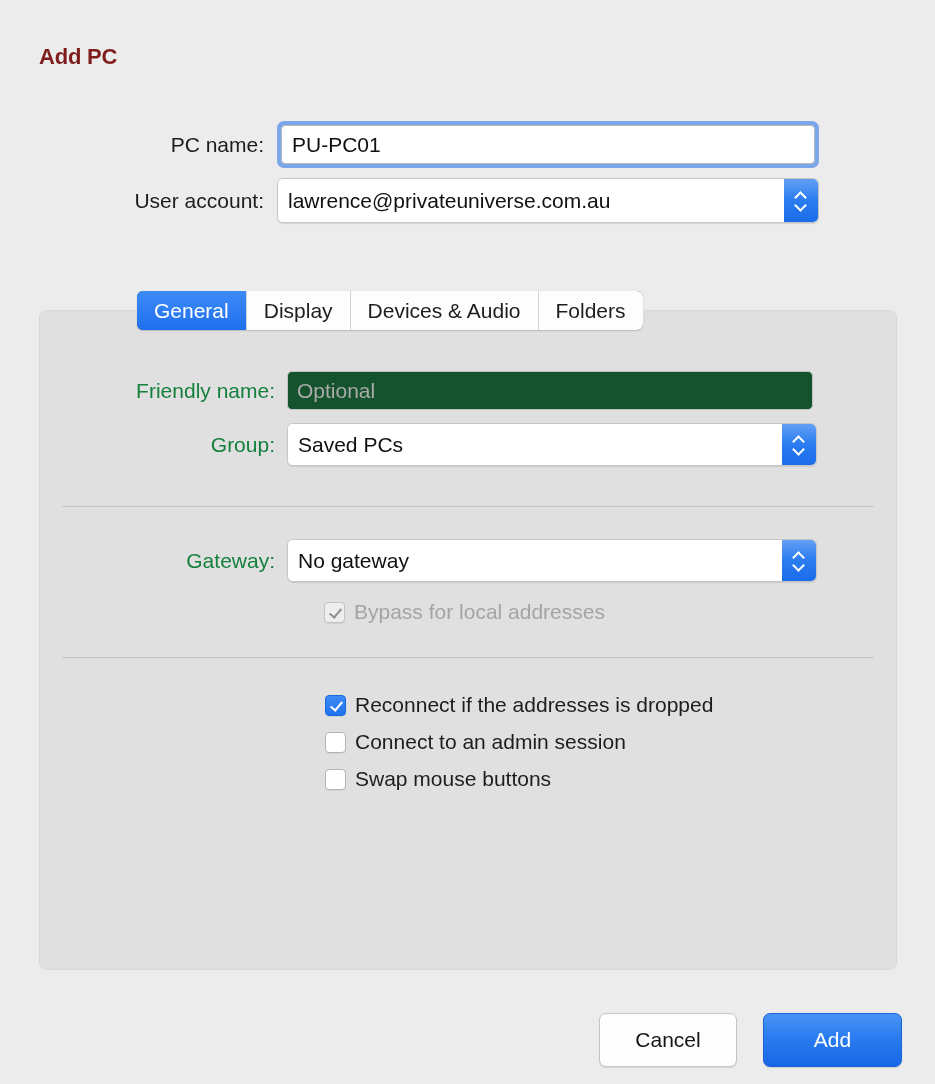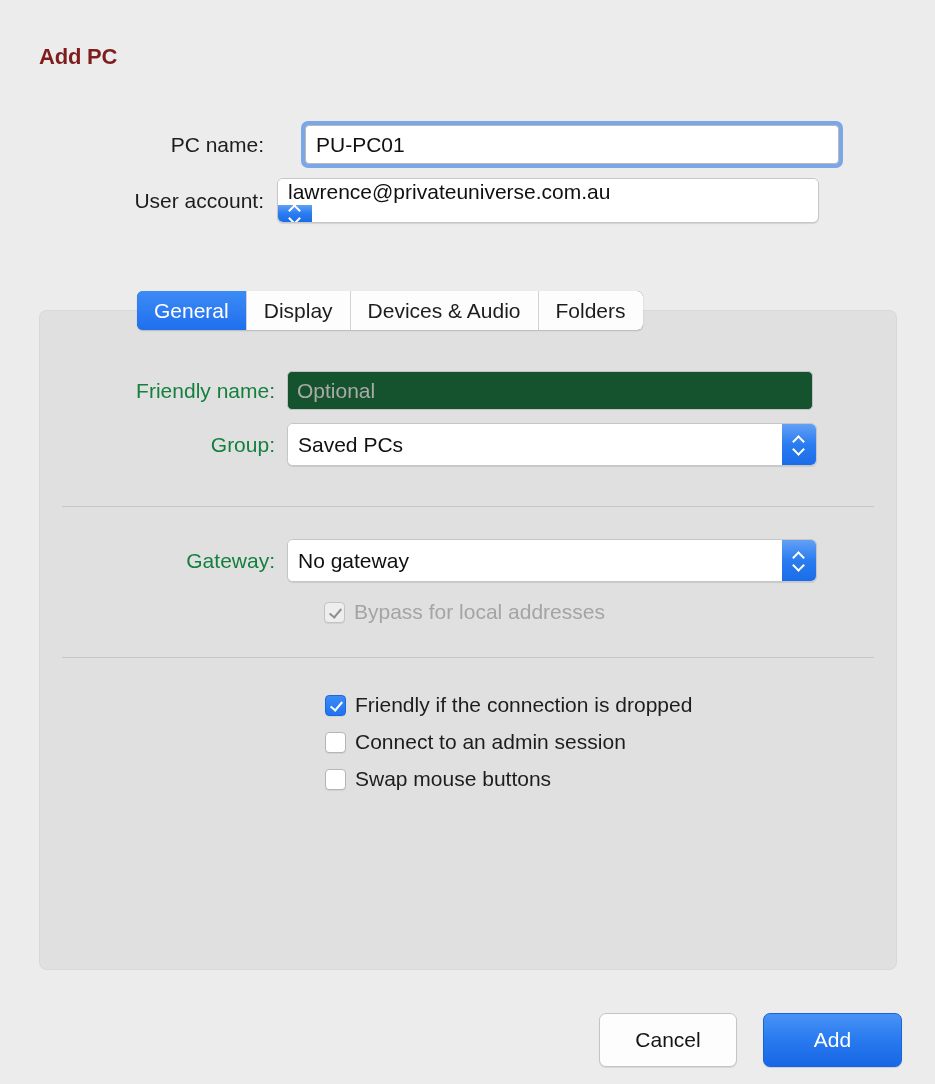--- a/index.html
+++ b/index.html
@@ -54,21 +54,20 @@
   .focus-wrap {
     border: 3px solid #7ba7e8;
     border-radius: 7px;
     padding: 1px;
     background: #7ba7e8;
     box-sizing: border-box;
     width: 542px;
     height: 47px;
     display: flex;
     align-items: stretch;
-    margin-left: 24px;
   }
   .focus-wrap .text-field {
     flex: 1;
     border: 1px solid #b9b9b9;
     border-radius: 4px;
     background: #ffffff;
     display: flex;
     align-items: center;
     padding: 0 10px;
     box-sizing: border-box;
@@ -144,21 +143,21 @@
     transform: rotate(45deg);
   }
   .chev.down::before {
     border-left: none;
     border-top: none;
     border-right: 2.2px solid #ffffff;
     border-bottom: 2.2px solid #ffffff;
     top: -1px;
   }
 
-  .popup-user { width: 542px; height: 45px; flex-direction: column; }
+  .popup-user { width: 542px; height: 45px; }
   .popup-group { width: 530px; }
   .popup-gateway { width: 530px; }
 
   
   .tab-bar {
     position: absolute;
     left: 137px;
     top: 291px;
     height: 39px;
     display: flex;
@@ -399,21 +398,21 @@
       <span class="cb disabled"></span>
       <span class="cb-label dim">Bypass for local addresses</span>
     </div>
   </div>
 
   <div class="separator" style="position:absolute; left:0; right:0; top:347px;"></div>
 
   <div class="option-list">
     <div class="checkbox-line">
       <span class="cb checked"></span>
-      <span class="cb-label">Friendly if the connection is dropped</span>
+      <span class="cb-label">Reconnect if the addresses is dropped</span>
     </div>
     <div class="checkbox-line">
       <span class="cb"></span>
       <span class="cb-label">Connect to an admin session</span>
     </div>
     <div class="checkbox-line">
       <span class="cb"></span>
       <span class="cb-label">Swap mouse buttons</span>
     </div>
   </div>

